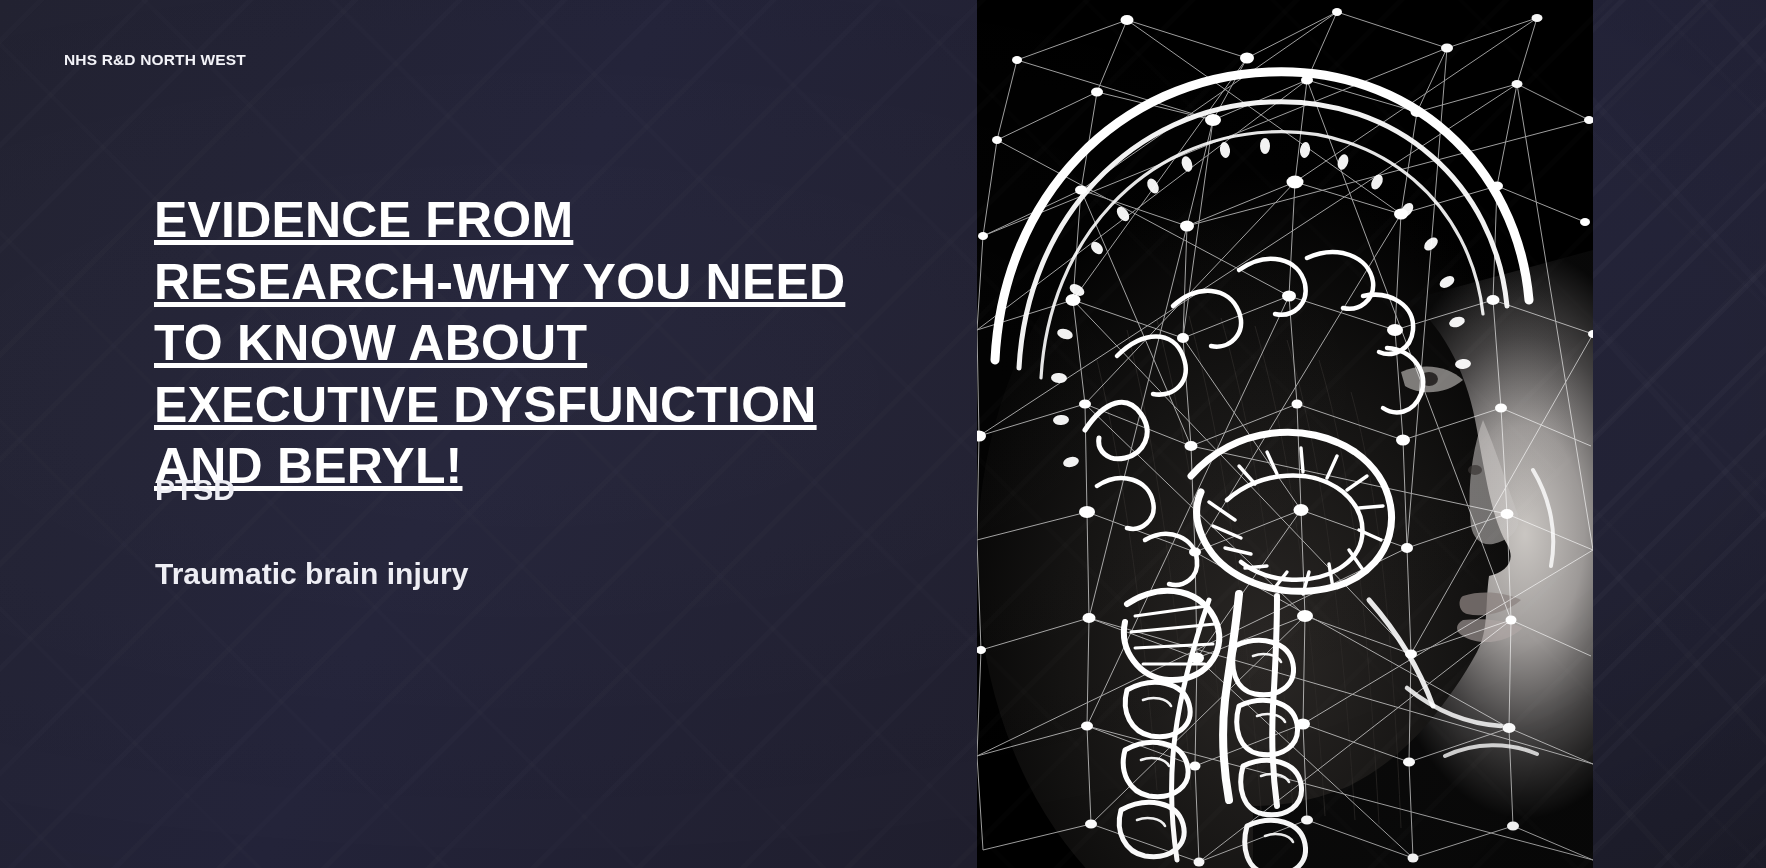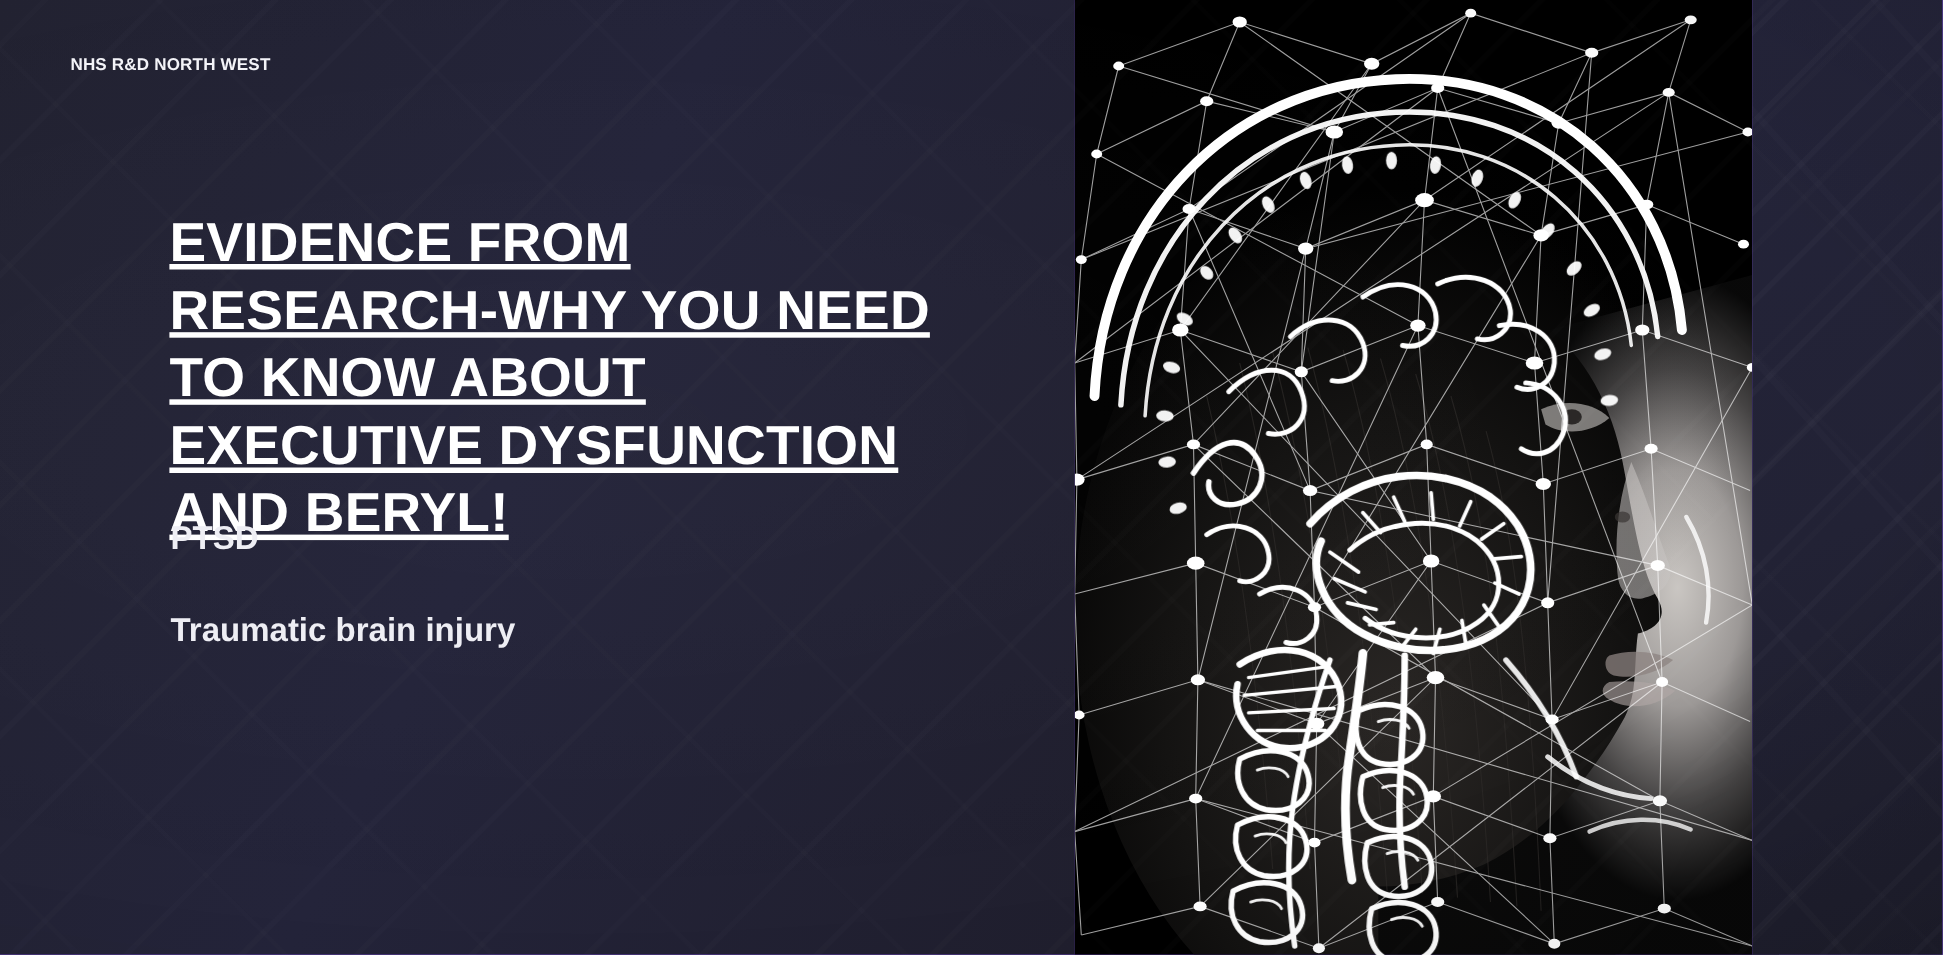--- a/index.html
+++ b/index.html
@@ -11,21 +11,21 @@
   body {
     font-family: "Liberation Sans", sans-serif;
     -webkit-font-smoothing: antialiased;
   }
 
   .slide {
     position: relative;
     width: 1766px;
     height: 868px;
     overflow: hidden;
-    background: #8b5cf6;
+    background: #1d4ed8;
   }
 
   
   .slide-texture {
     position: absolute;
     inset: 0;
     pointer-events: none;
     z-index: 3;
     background:
       repeating-linear-gradient(135deg,

